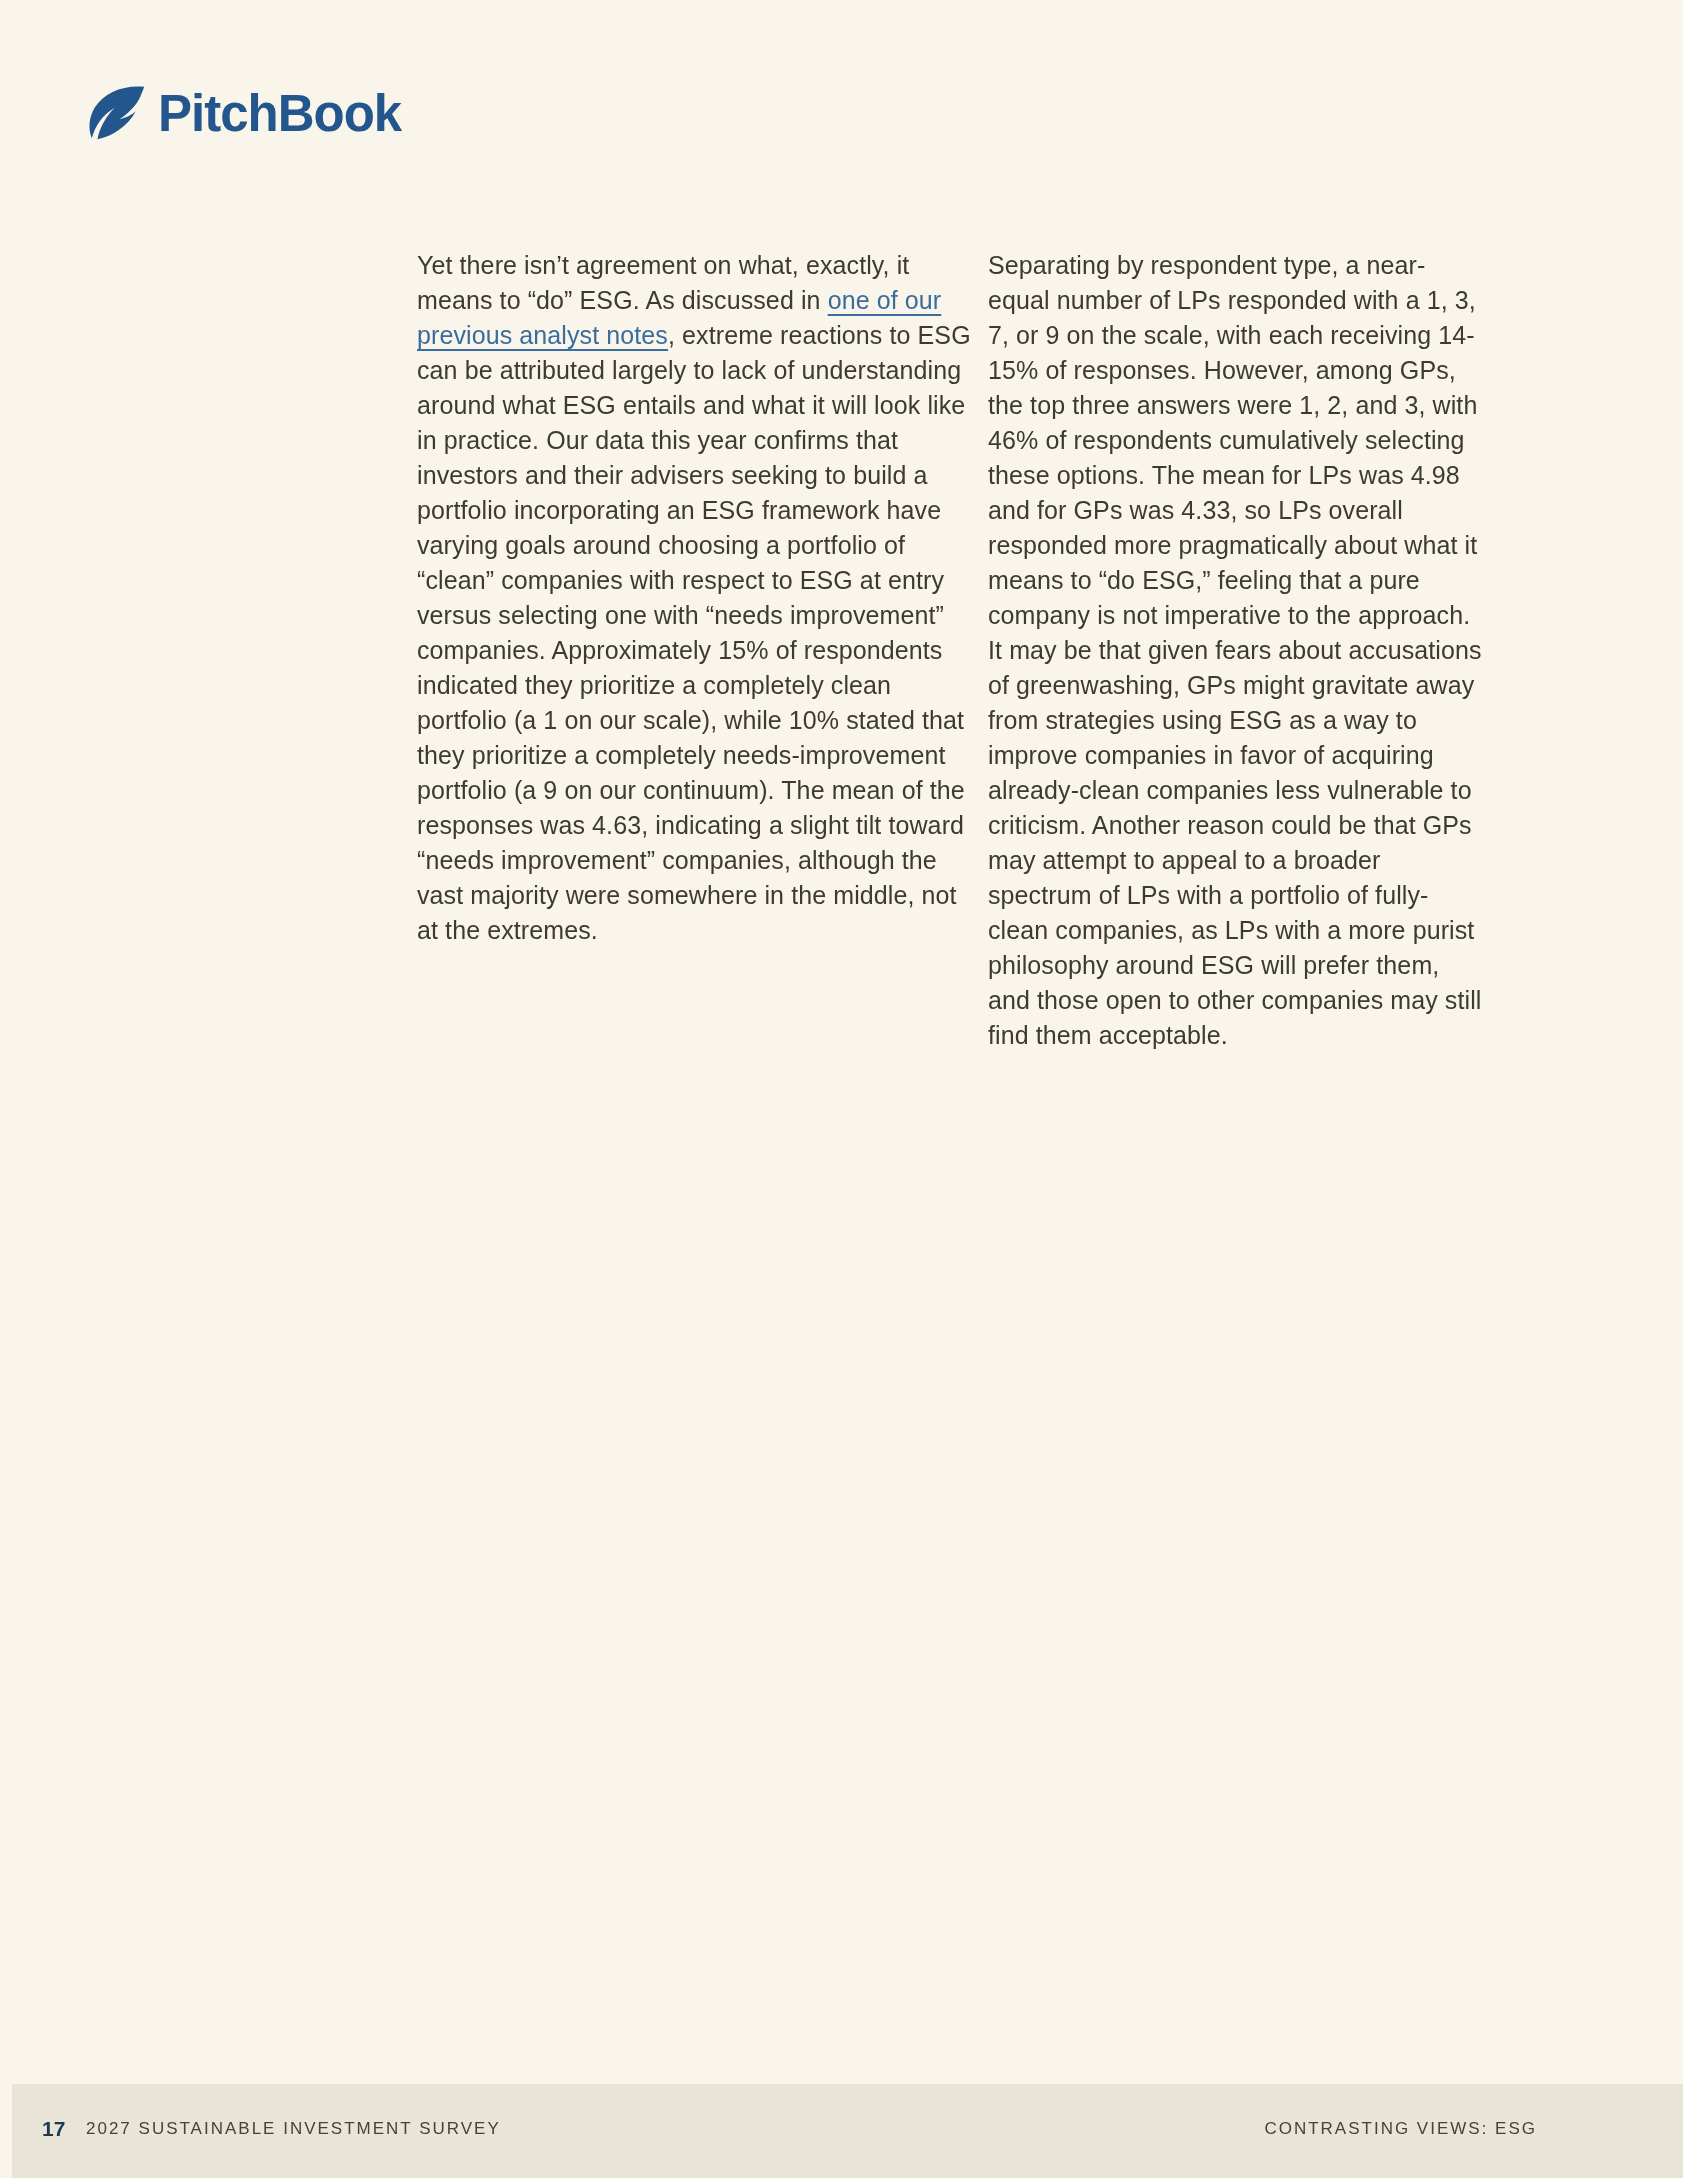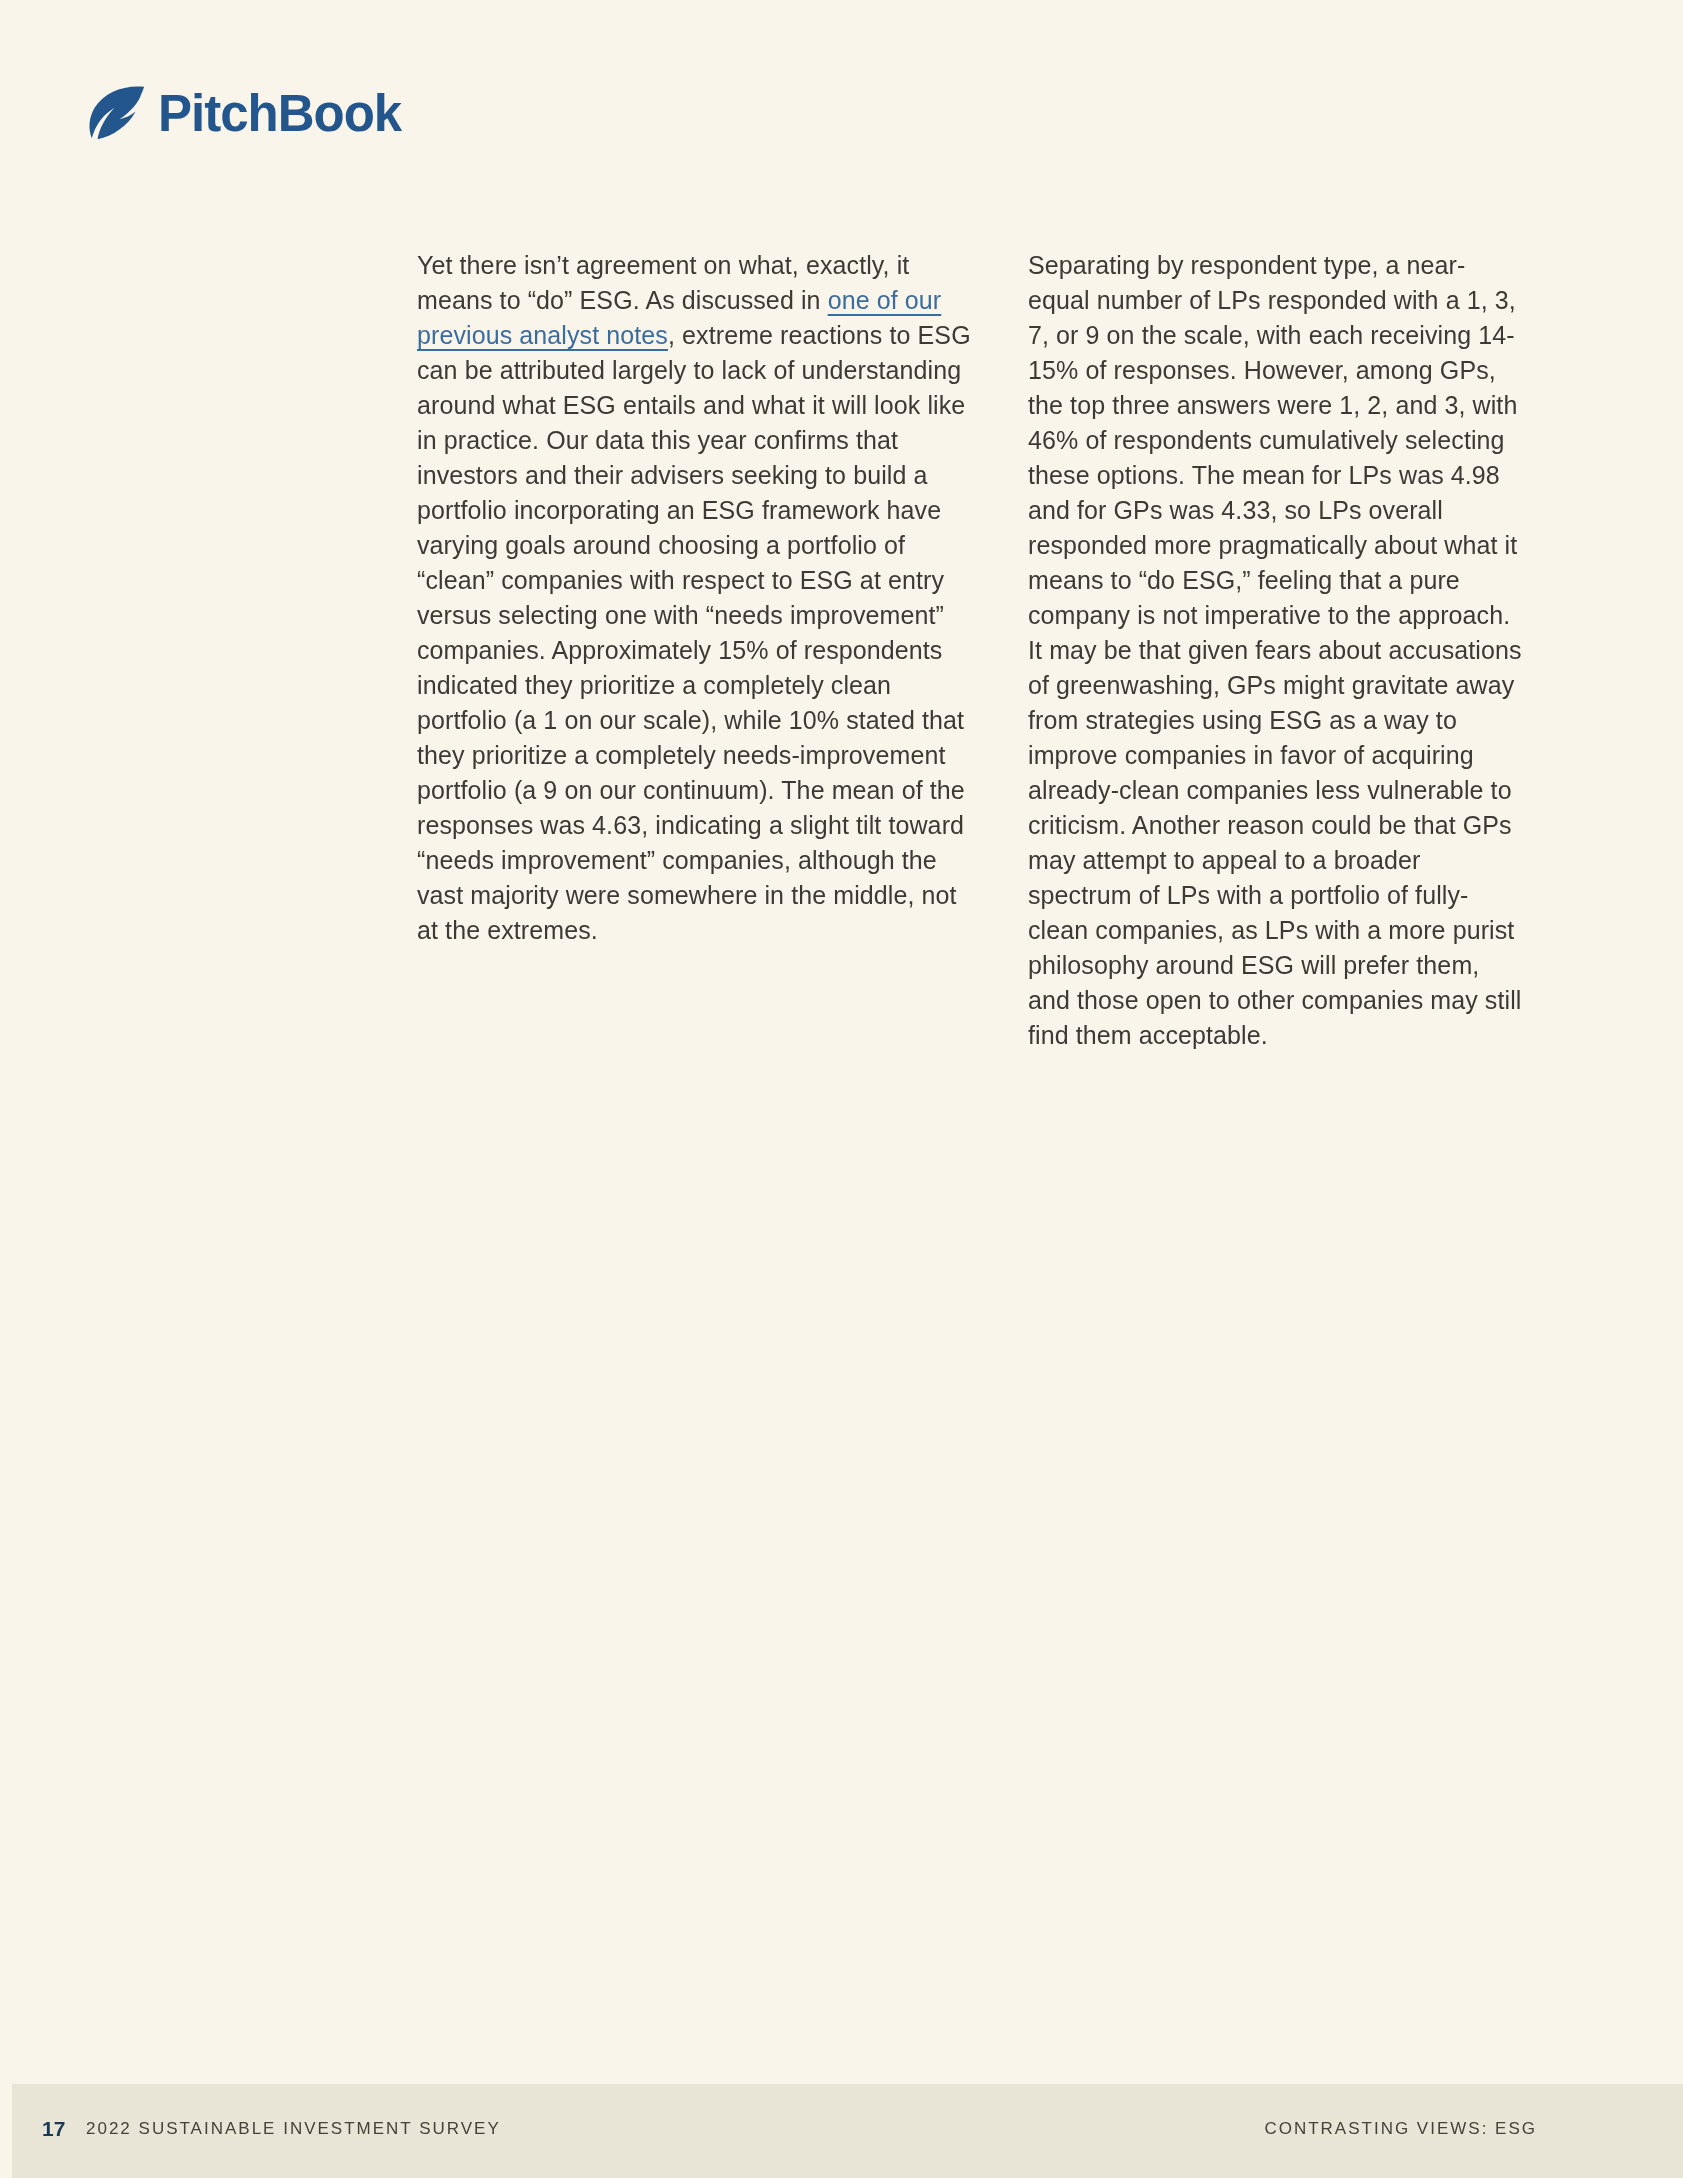--- a/index.html
+++ b/index.html
@@ -49,21 +49,21 @@
   .col {
     position: absolute;
     top: 238px;
     font-size: 25px;
     line-height: 35px;
     color: #3d3a34;
     letter-spacing: 0.1px;
   }
   .col p { margin: 10px; }
   .col-middle { left: 407px;  width: 586px; }
-  .col-right  { left: 1018px; width: 517px; }
+  .col-right  { left: 978px; width: 517px; }
 
   .inline-link {
     color: #3b6c9e;
     text-decoration: underline;
     text-decoration-thickness: 1.5px;
     text-underline-offset: 5px;
     cursor: pointer;
   }
 
   
@@ -115,18 +115,18 @@
   <div class="col col-middle">
     <p><span>Yet there isn’t agreement on what, exactly, it means to “do” ESG. As discussed in </span><span class="inline-link">one of our previous analyst notes</span><span>, extreme reactions to ESG can be attributed largely to lack of understanding around what ESG entails and what it will look like in practice. Our data this year confirms that investors and their advisers seeking to build a portfolio incorporating an ESG framework have varying goals around choosing a portfolio of “clean” companies with respect to ESG at entry versus selecting one with “needs improvement” companies. Approximately 15% of respondents indicated they prioritize a completely clean portfolio (a 1 on our scale), while 10% stated that they prioritize a completely needs-improvement portfolio (a 9 on our continuum). The mean of the responses was 4.63, indicating a slight tilt toward “needs improvement” companies, although the vast majority were somewhere in the middle, not at the extremes.</span></p>
   </div>
 
   <div class="col col-right">
     <p>Separating by respondent type, a near-equal number of LPs responded with a 1, 3, 7, or 9 on the scale, with each receiving 14-15% of responses. However, among GPs, the top three answers were 1, 2, and 3, with 46% of respondents cumulatively selecting these options. The mean for LPs was 4.98 and for GPs was 4.33, so LPs overall responded more pragmatically about what it means to “do ESG,” feeling that a pure company is not imperative to the approach. It may be that given fears about accusations of greenwashing, GPs might gravitate away from strategies using ESG as a way to improve companies in favor of acquiring already-clean companies less vulnerable to criticism. Another reason could be that GPs may attempt to appeal to a broader spectrum of LPs with a portfolio of fully-clean companies, as LPs with a more purist philosophy around ESG will prefer them, and those open to other companies may still find them acceptable.</p>
   </div>
 
   <div class="footer">
     <span class="footer-pagenum">17</span>
-    <span class="footer-title footer-title-left">2022 SUSTAINABLE INVESTMENT SURVEY</span>
+    <span class="footer-title footer-title-left">2027 SUSTAINABLE INVESTMENT SURVEY</span>
     <span class="footer-title footer-title-right">CONTRASTING VIEWS: ESG</span>
   </div>
 
 </div>
 
 
 </body></html>

